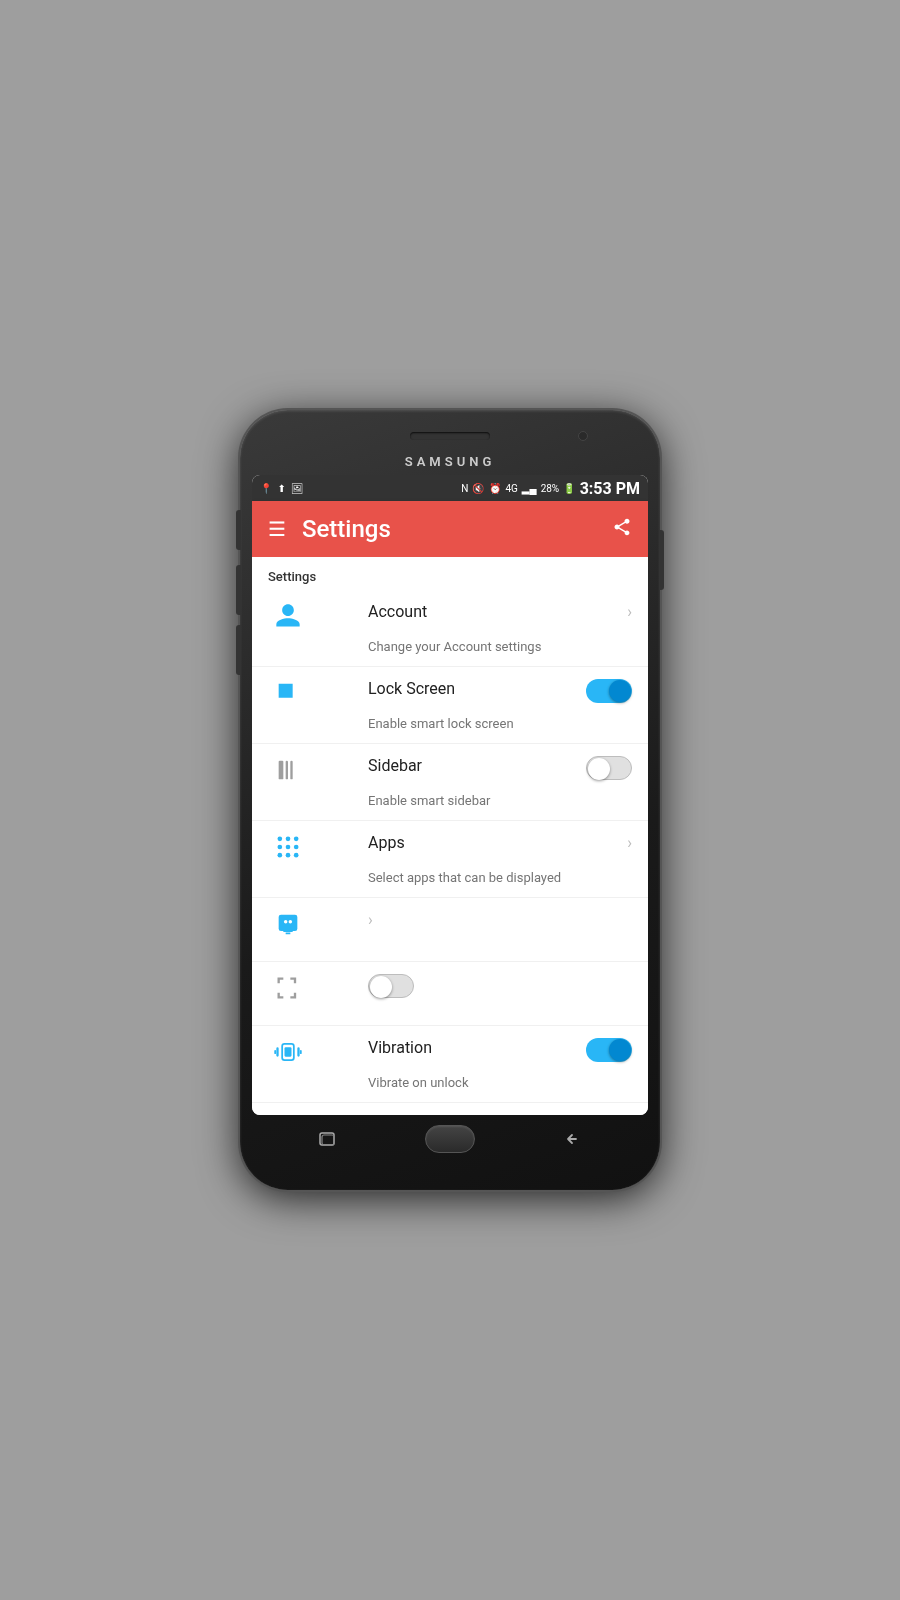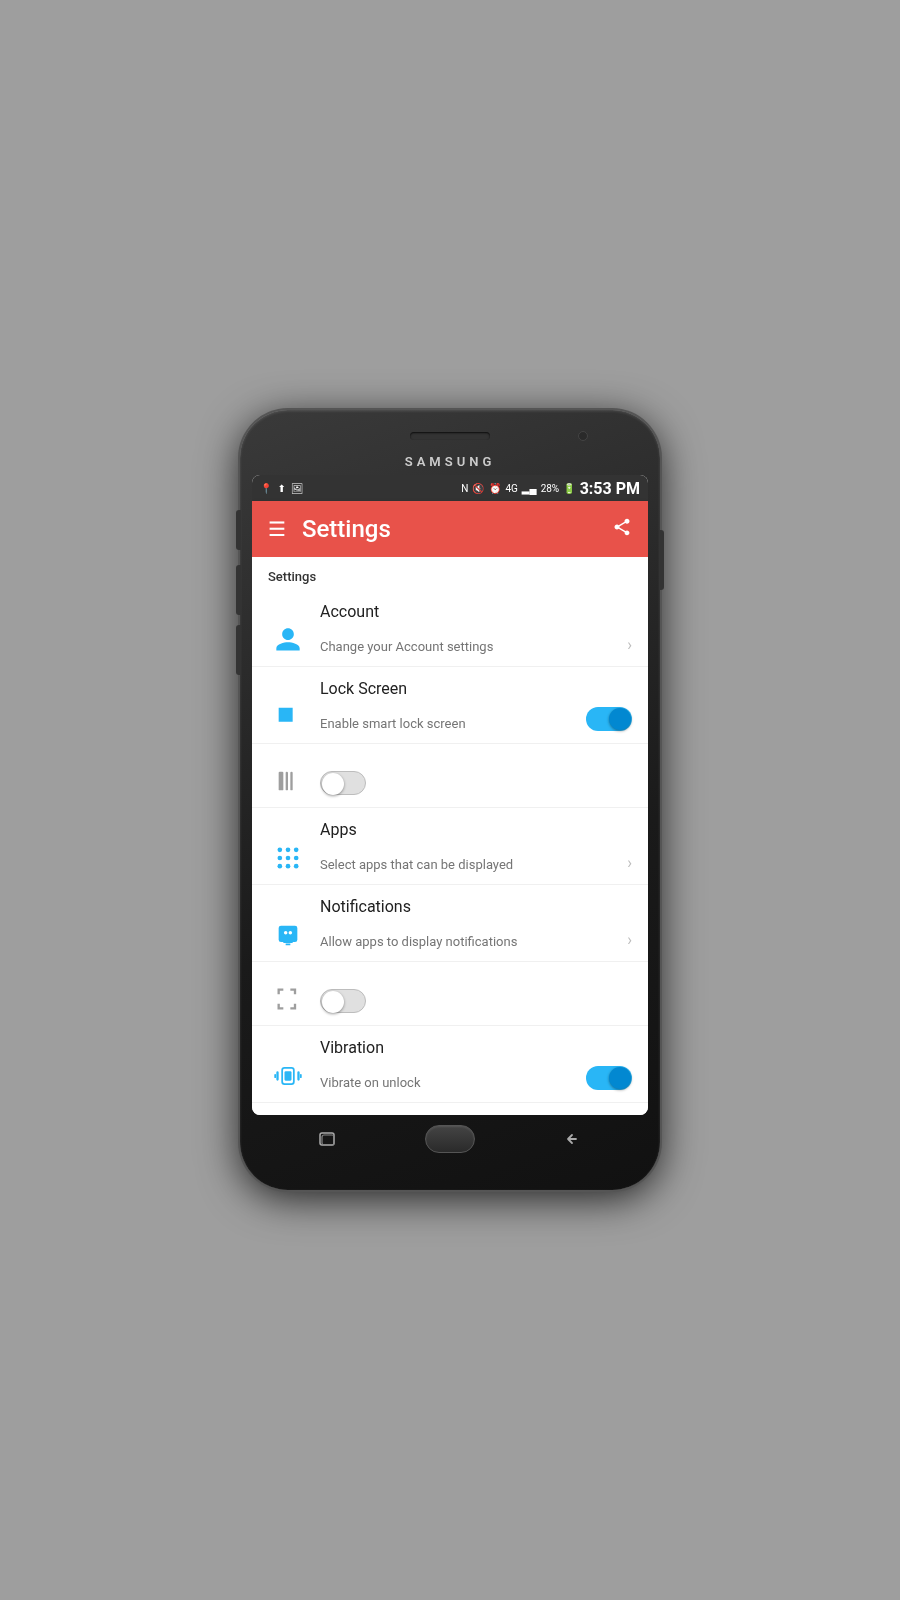--- a/index.html
+++ b/index.html
@@ -145,24 +145,25 @@
 
     .section-header {
       padding: 12px 16px 6px;
       font-size: 13px;
       color: #333;
       font-weight: 500;
     }
 
     .settings-item {
       display: flex;
-      align-items: flex-end;
+      align-items: flex-start;
       padding: 12px 16px;
       border-bottom: 1px solid #f0f0f0;
       min-height: 64px;
+      gap: 48px;
     }
 
     .item-icon {
       width: 40px;
       display: flex;
       justify-content: center;
       align-items: center;
       flex-shrink: 0;
       margin-right: 12px;
     }
@@ -394,20 +395,24 @@
         </div>
       </div>
 
       <div class="settings-item">
         <div class="item-icon">
           <svg viewBox="0 0 24 24" fill="#9e9e9e">
             <rect x="4" y="4" width="4" height="16" rx="1"></rect>
             <rect x="10" y="4" width="2" height="16" rx="1"></rect>
             <rect x="14" y="4" width="2" height="16" rx="1"></rect>
           </svg>
+        </div>
+        <div class="item-text">
+          <div class="item-title">Sidebar</div>
+          <div class="item-subtitle">Enable smart sidebar</div>
         </div>
         <div class="item-control">
           <div class="toggle">
             <div class="toggle-track off">
               <div class="toggle-thumb"></div>
             </div>
           </div>
         </div>
       </div>
 
@@ -435,24 +440,20 @@
       </div>
 
       <div class="settings-item">
         <div class="item-icon">
           <svg viewBox="0 0 24 24" fill="#29b6f6">
             <rect x="4" y="4" width="16" height="14" rx="2"></rect>
             <path d="M8 18h8M10 20h4" stroke="#29b6f6" stroke-width="1.5"></path>
             <circle cx="10" cy="10" r="1.5" fill="white"></circle>
             <circle cx="14" cy="10" r="1.5" fill="white"></circle>
           </svg>
-        </div>
-        <div class="item-text">
-          <div class="item-title">Notifications</div>
-          <div class="item-subtitle">Allow apps to display notifications</div>
         </div>
         <div class="item-control">
           <span class="chevron">›</span>
         </div>
       </div>
 
       <div class="settings-item">
         <div class="item-icon">
           <svg viewBox="0 0 24 24" fill="#9e9e9e">
             <path d="M3 3h5v2H5v3H3zm16 0h-5v2h3v3h2zm0 18h-5v-2h3v-3h2zM3 21h5v-2H5v-3H3z"></path>

